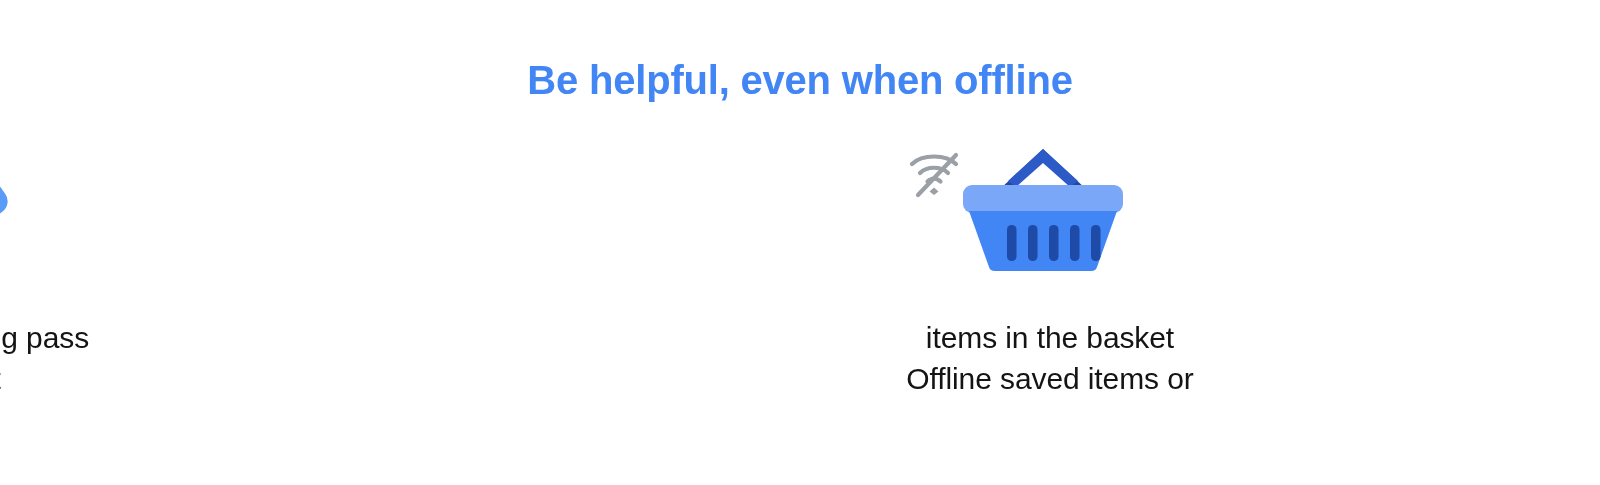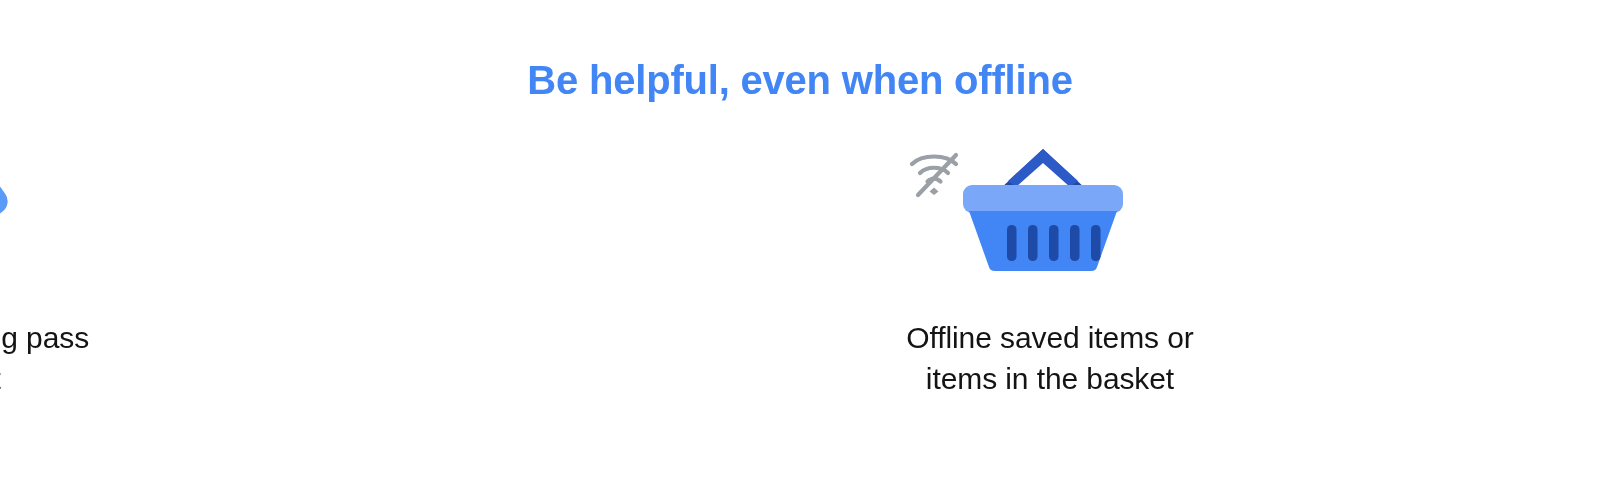--- a/index.html
+++ b/index.html
@@ -163,19 +163,19 @@
             <rect x="49" y="84" width="9.5" height="36" rx="4.5"></rect>
             <rect x="70" y="84" width="9.5" height="36" rx="4.5"></rect>
             <rect x="91" y="84" width="9.5" height="36" rx="4.5"></rect>
             <rect x="112" y="84" width="9.5" height="36" rx="4.5"></rect>
             <rect x="133" y="84" width="9.5" height="36" rx="4.5"></rect>
           </g>
         </svg>
       </div>
 
       <div class="caption">
+        <div>items in the basket</div>
         <div>Offline saved items or</div>
-        <div>items in the basket</div>
       </div>
     </div>
 
   </div>
 </div>
 
 </body></html>

